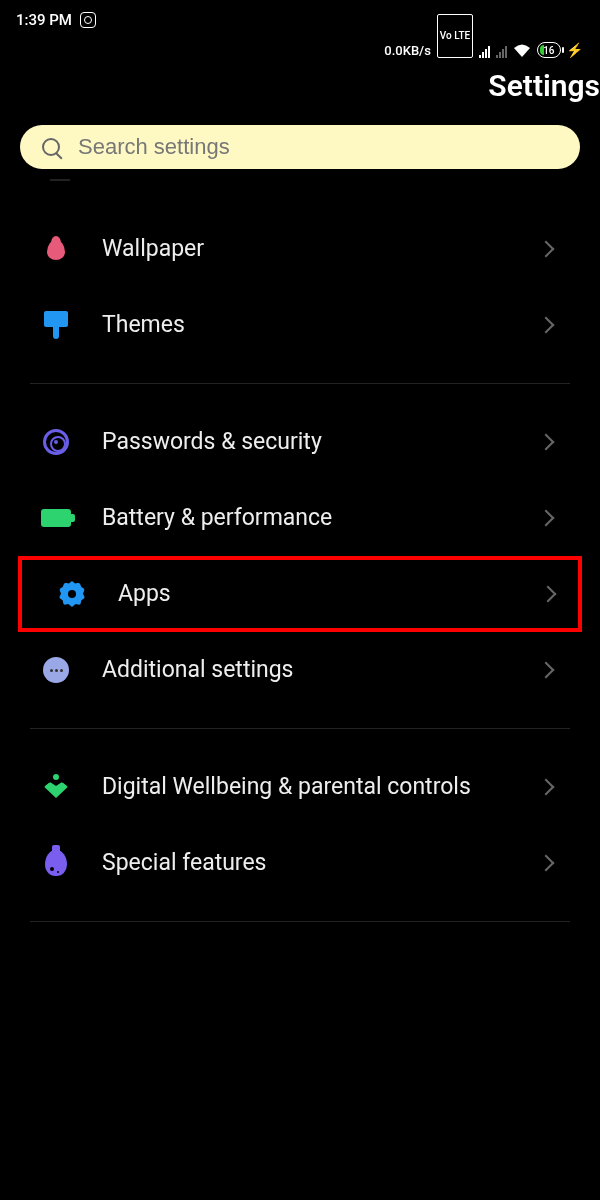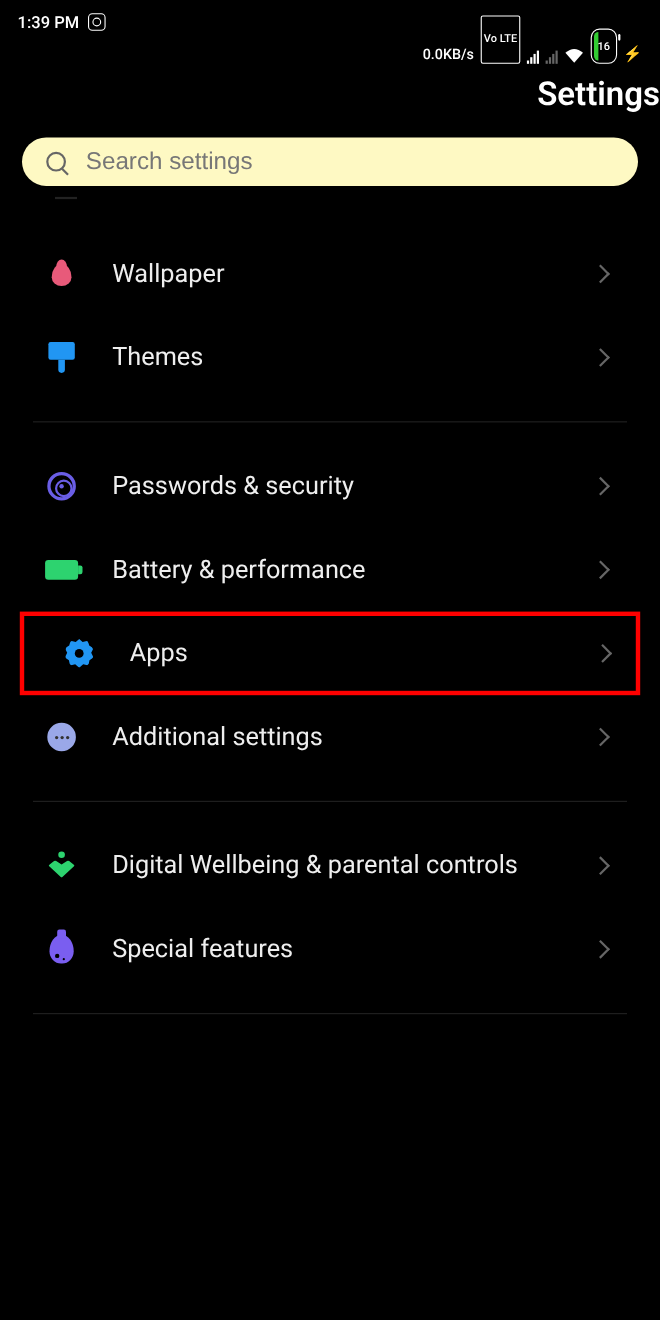--- a/index.html
+++ b/index.html
@@ -25,21 +25,21 @@
   .ig-icon { width: 16px; height: 16px; border: 1.5px solid #fff; border-radius: 4px; position: relative; }
   .ig-icon::after { content:""; position:absolute; width:6px; height:6px; border:1.5px solid #fff; border-radius:50%; top:3px; left:3px; }
   .volte-box { border: 1px solid #fff; border-radius: 2px; font-size: 10px; padding: 16px 2px; line-height: 10px; }
   .signal { display:inline-flex; align-items:flex-end; gap:1px; height:12px; }
   .signal span { width:2px; background:#fff; display:inline-block; }
   .signal.dim span { background:#666; }
   .signal span:nth-child(1){height:3px} .signal span:nth-child(2){height:6px} .signal span:nth-child(3){height:9px} .signal span:nth-child(4){height:12px}
   .battery {
     display: inline-flex; align-items: center;
     border: 1.5px solid #fff; border-radius: 8px;
-    padding: 0 5px; height: 32px; font-size: 10px; position: relative;
+    padding: 0 5px; height: 16px; font-size: 10px; position: relative;
   }
   .battery::after { content:""; position:absolute; right:-4px; top:4px; width:2px; height:6px; background:#fff; border-radius:1px;}
   .battery .fill { position:absolute; left:2px; top:2px; bottom:2px; width:18%; background:#3c3; border-radius:4px 0 0 4px;}
   .battery span { position:relative; z-index:1; }
   .bolt { font-size: 14px; }
 
   .page-title {
     text-align: right;
     font-size: 30px;
     font-weight: 600;

